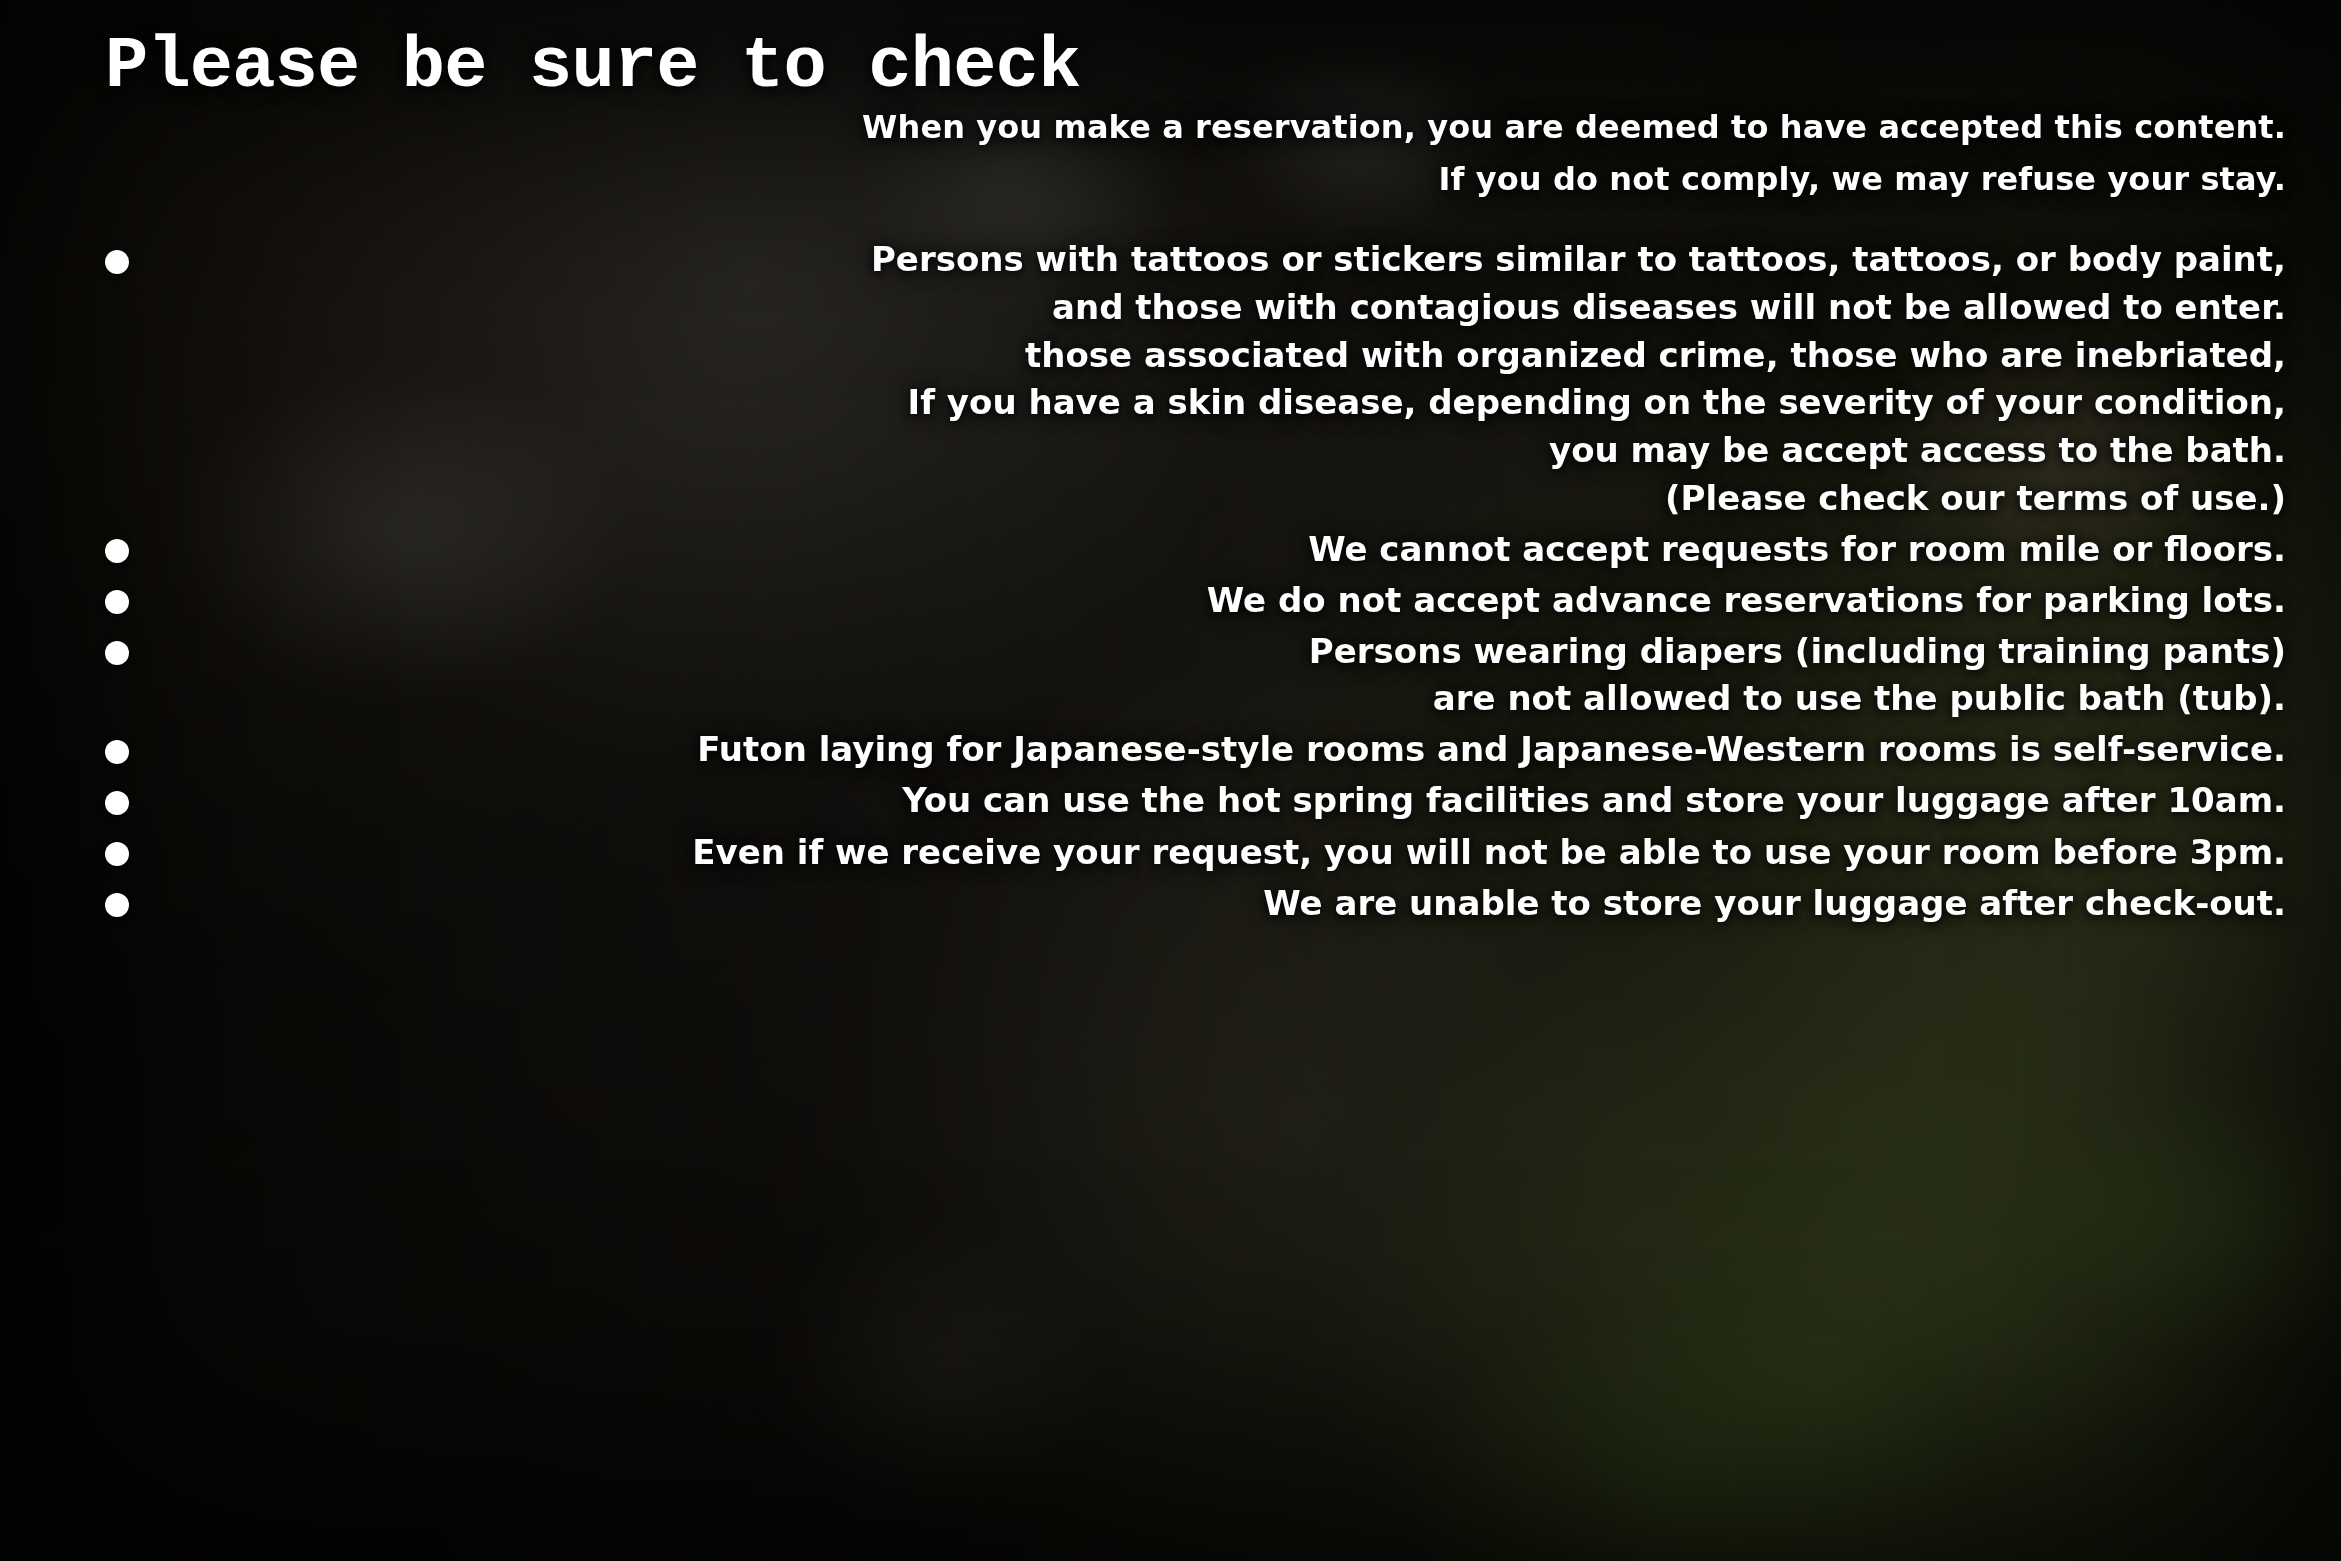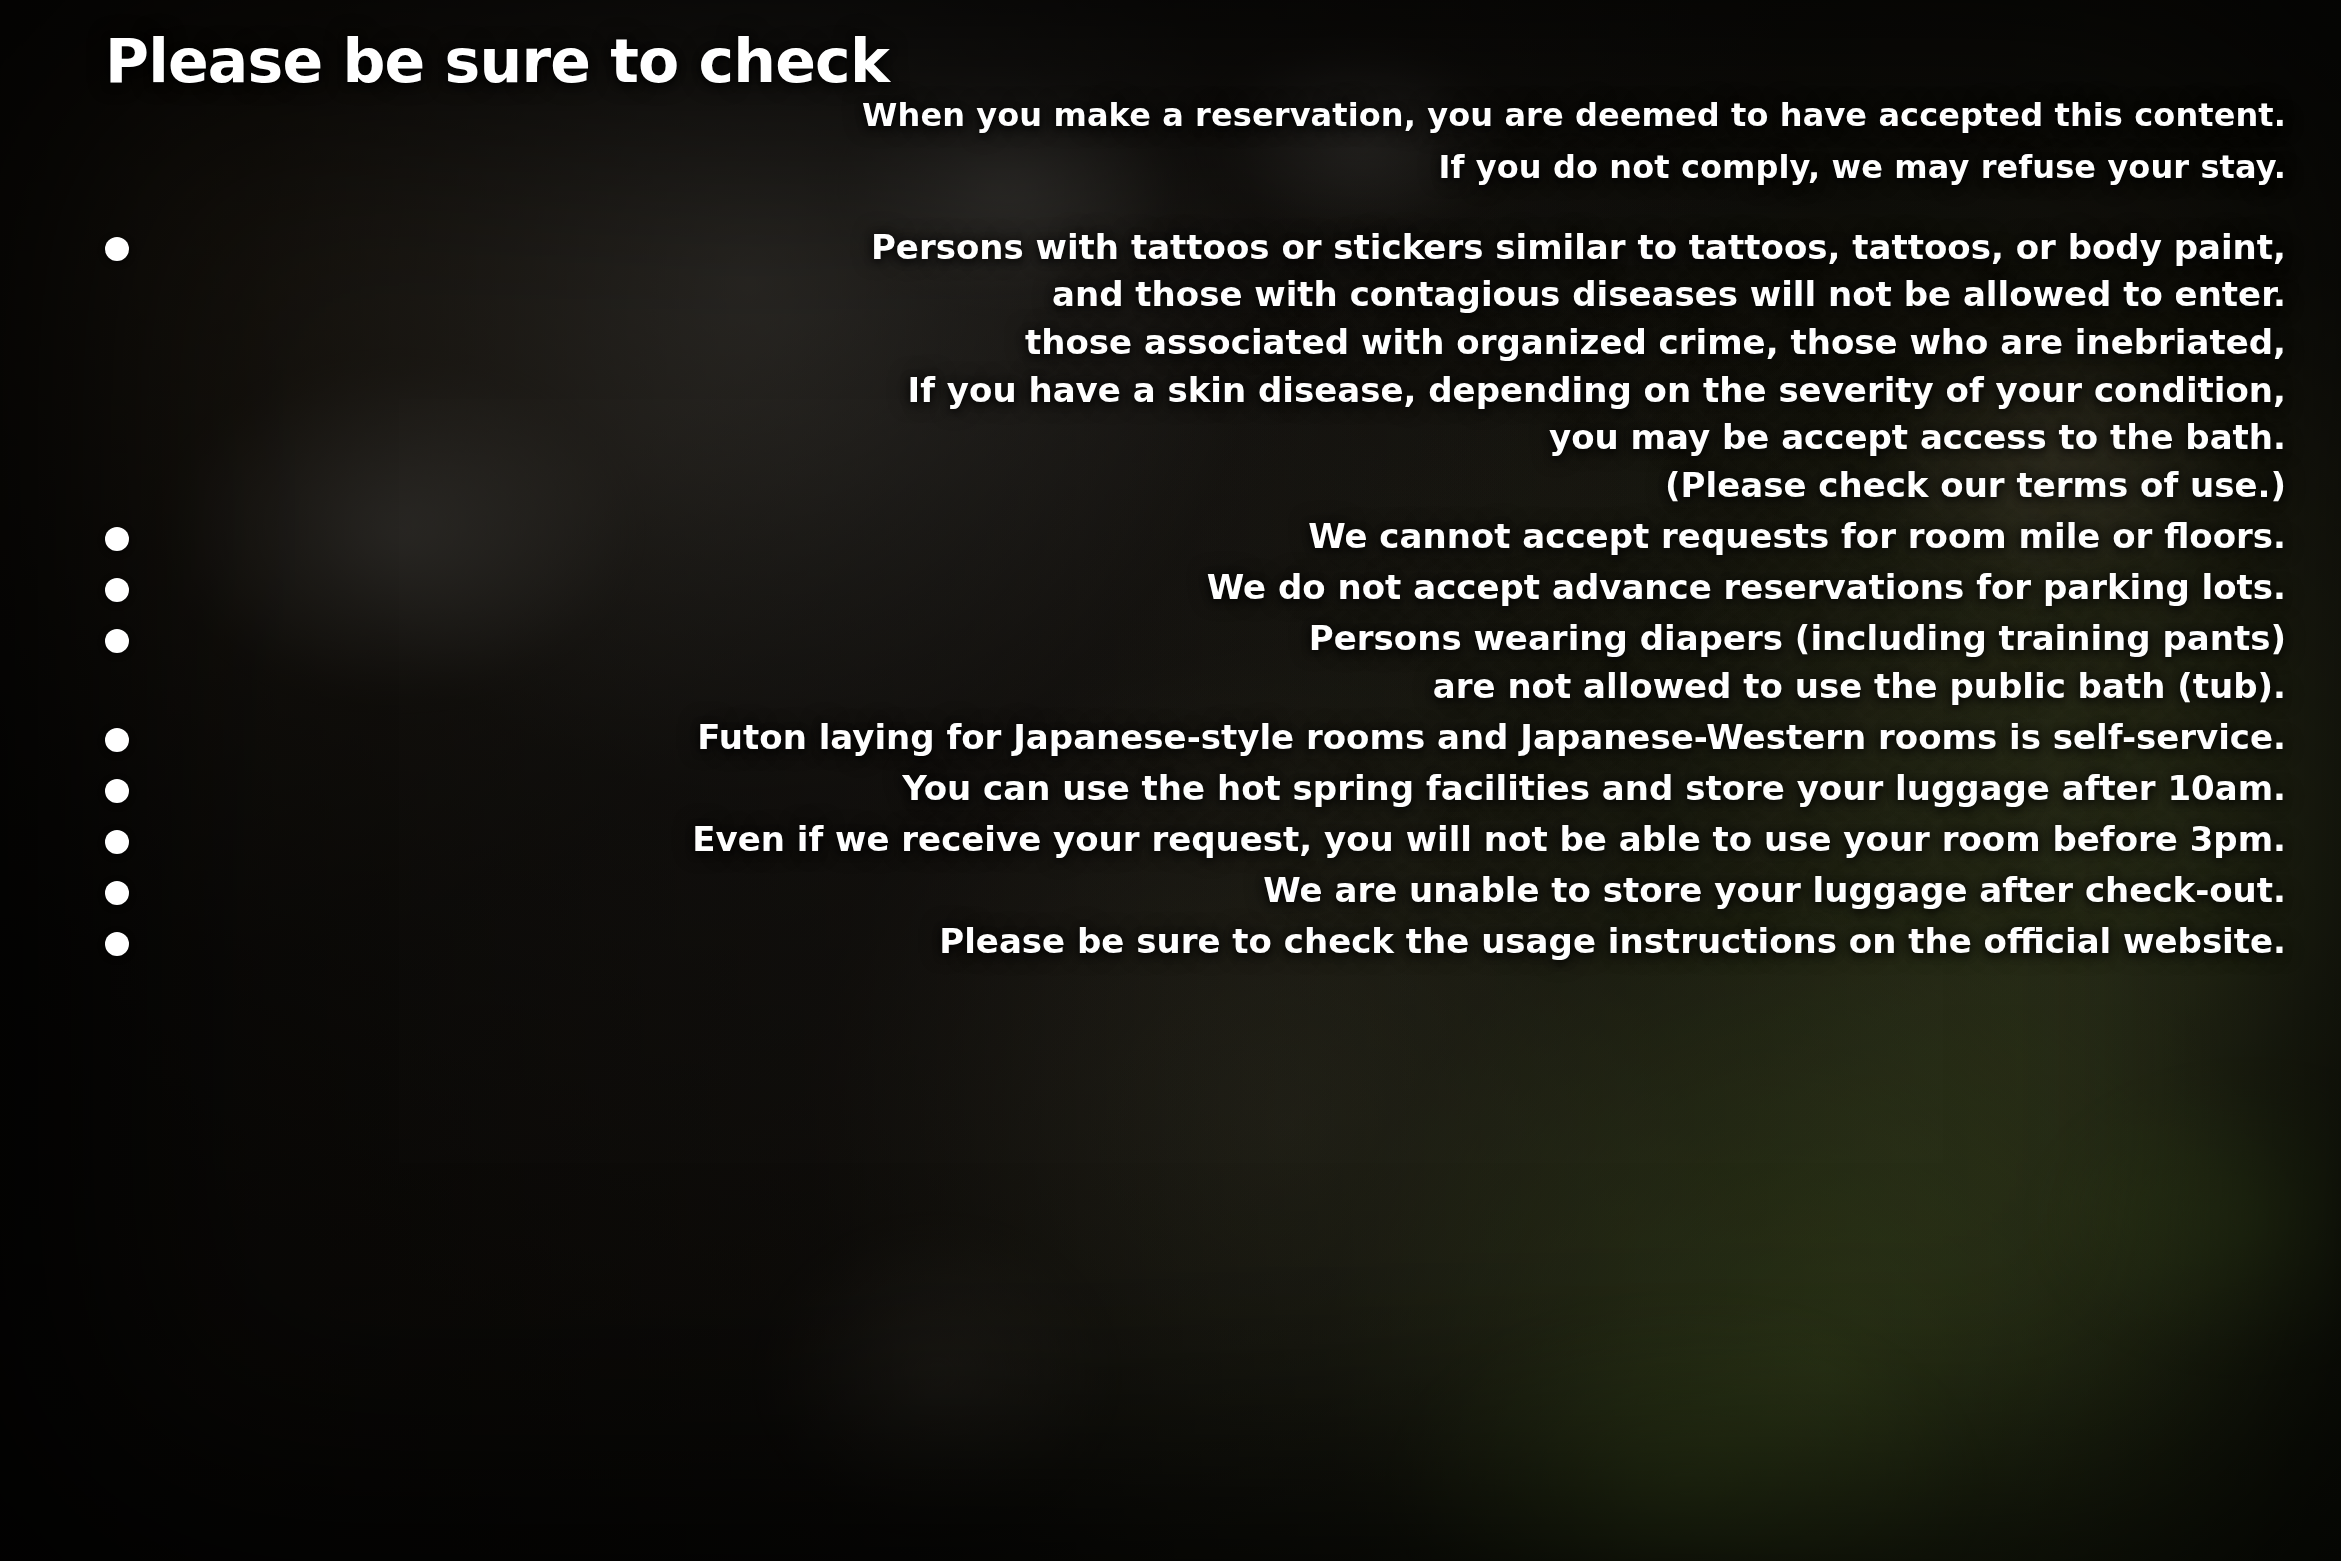--- a/index.html
+++ b/index.html
@@ -57,25 +57,26 @@
   
   .content {
     position: absolute;
     inset: 0;
     padding: 30px 56px 0 105px;
     box-sizing: border-box;
     color: #ffffff;
     text-shadow: 0 1.6px 8px rgba(0,0,0,0.85), 0 0 20.6px rgba(0,0,0,0.7);
   }
   .title {
-    font-size: 60px;
+    font-size: 72px;
     font-weight: 700;
     letter-spacing: -0.8px;
     line-height: 1.05;
     margin: 0 0 1.6px 0;
+    font-family: Liberation Mono, monospace;
   }
   .sub {
     font-size: 32px;
     font-weight: 700;
     line-height: 1.28;
     margin: 0;
     letter-spacing: 0.1px;
     text-align: right;
   }
   .list {
@@ -169,21 +170,17 @@
       <li class="item">
         <span class="bullet"></span>
         <span class="line">Even if we receive your request, you will not be able to use your room before 3pm.</span>
       </li>
 
       <li class="item">
         <span class="bullet"></span>
         <span class="line">We are unable to store your luggage after check-out.</span>
       </li>
 
-      <li class="item">
-        <span class="bullet"></span>
-        <span class="line">Please be sure to check the usage instructions on the official website.</span>
-      </li>
 
     </ul>
   </div>
 </div>
 
 
 </body></html>

